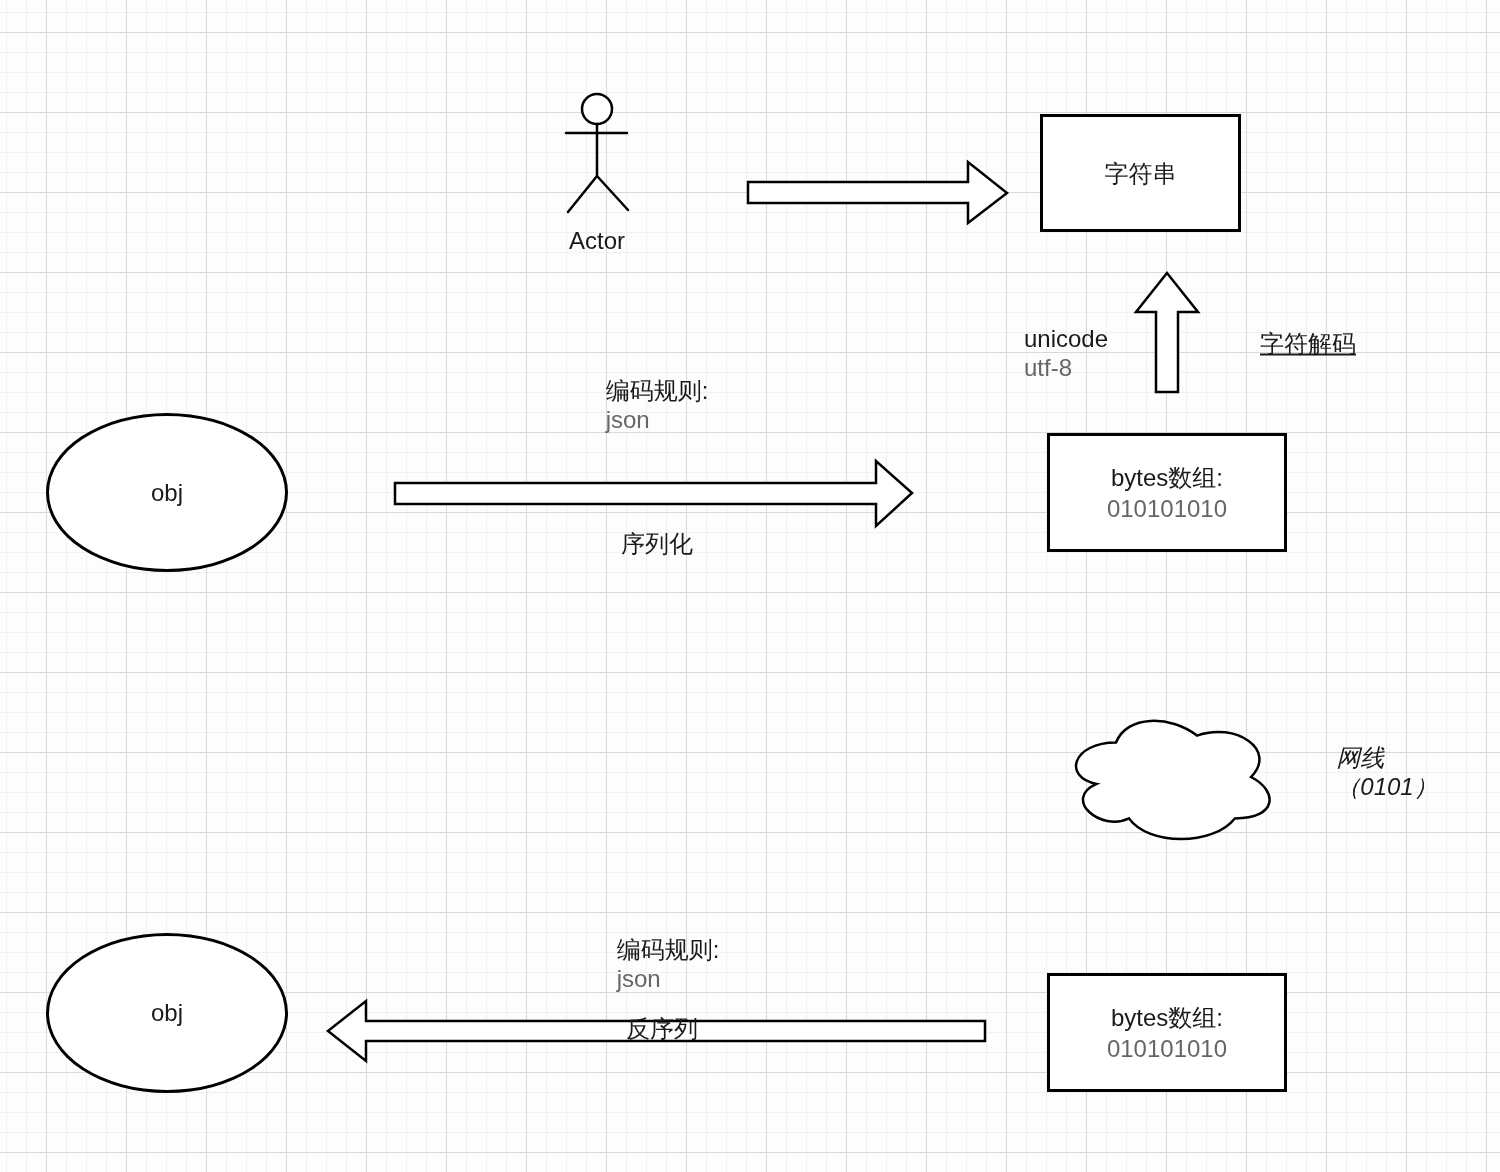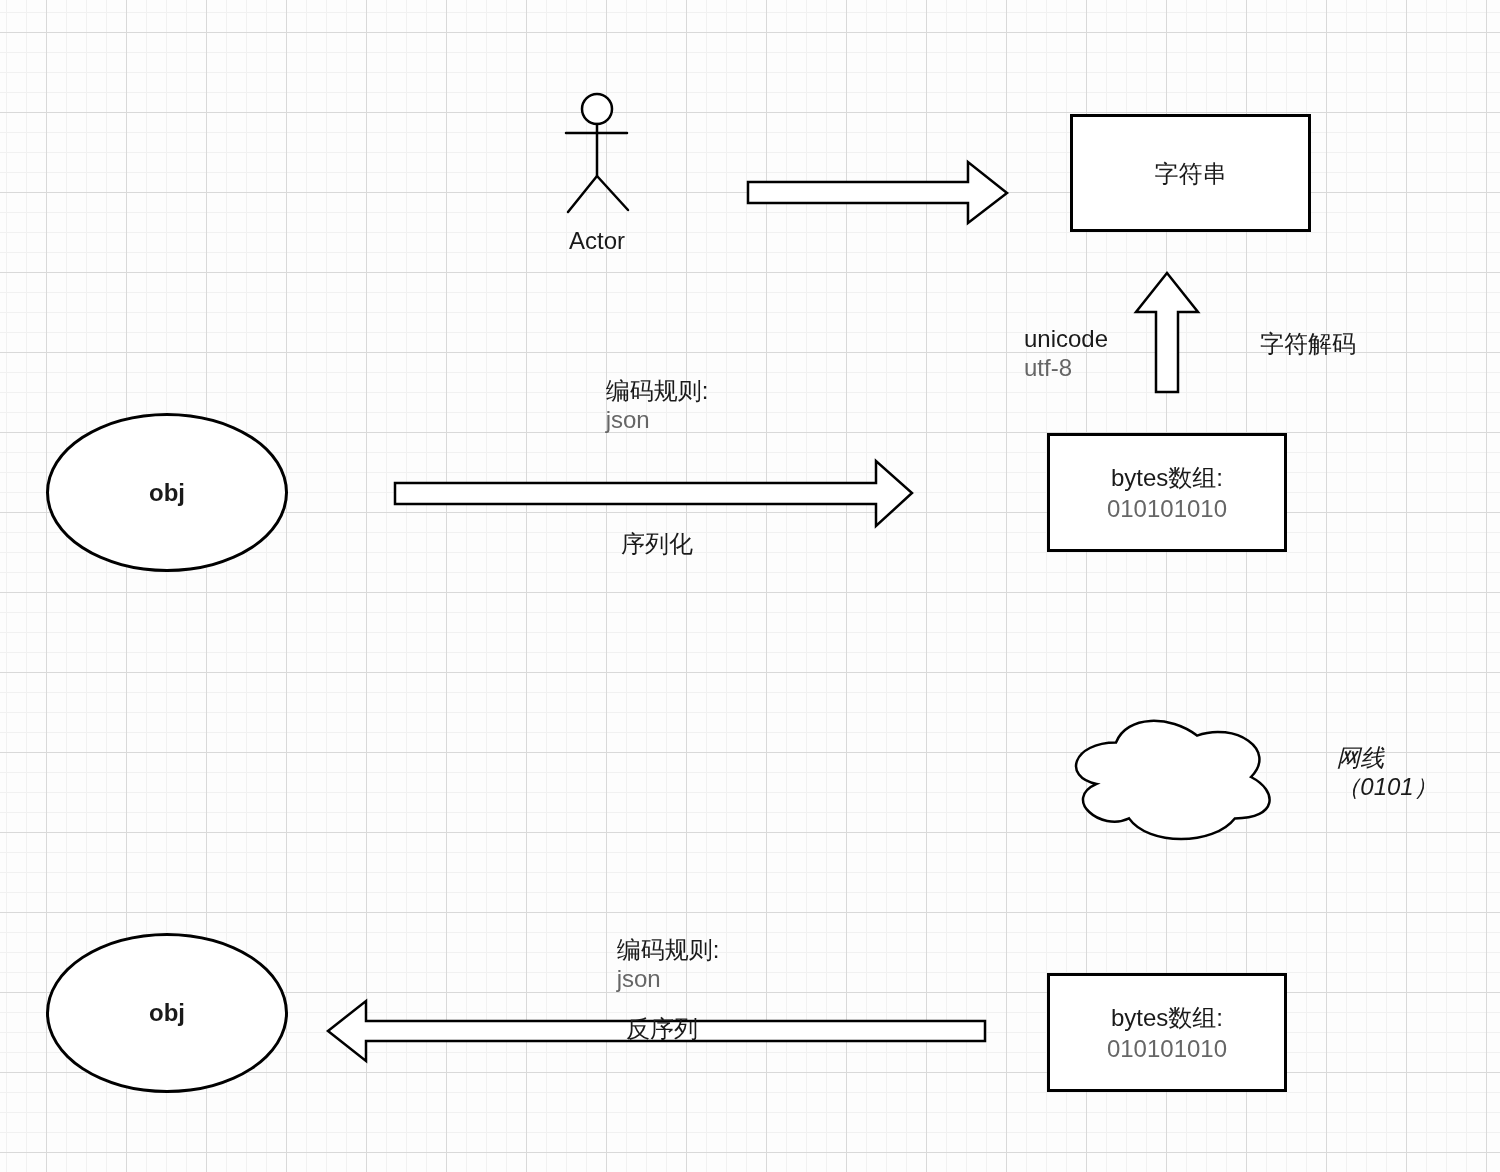--- a/index.html
+++ b/index.html
@@ -43,21 +43,20 @@
   .node-ellipse {
     position: absolute;
     box-sizing: border-box;
     border: 3px solid #000;
     border-radius: 50%;
     background: #fff;
     display: flex;
     align-items: center;
     justify-content: center;
     font-size: 24px;
-    font-weight: bold;
   }
   .lbl {
     position: absolute;
     transform: translate(-50%, -50%);
     font-size: 24px;
     line-height: 29px;
     text-align: left;
     white-space: nowrap;
     color: #1a1a1a;
   }
@@ -89,30 +88,30 @@
          C 10.8,34.5 0,69 34.6,75.9
          C 0,91.1 38.9,124.2 67,110.4
          C 86.4,138 151.2,138 172.8,110.4
          C 216,110.4 216,82.8 189,69
          C 216,41.4 172.8,13.8 135,27.6
          C 108,6.9 64.8,6.9 54,34.5 Z" fill="#ffffff" stroke="#000" stroke-width="2.5"></path>
   </svg>
 
   <div class="lbl" style="left:597px; top:240px;">Actor</div>
 
-  <div class="node-box" style="left:1070px; top:114px; width:241px; height:118px;">
+  <div class="node-box" style="left:1040px; top:114px; width:201px; height:118px;">
     <span>字符串</span>
   </div>
 
   <div class="lbl" style="left:1066px; top:353px;">
     <div>unicode</div>
     <div class="gray">utf-8</div>
   </div>
 
-  <div class="lbl" style="left:1308px; top:343px;">字符解码</div>
+  <div class="lbl" style="left:1308px; top:343px;text-decoration:underline;">字符解码</div>
 
   <div class="lbl" style="left:657px; top:405px;">
     <div>编码规则:</div>
     <div class="gray">json</div>
   </div>
 
   <div class="node-ellipse" style="left:46px; top:413px; width:242px; height:159px;">
     <span>obj</span>
   </div>
 

